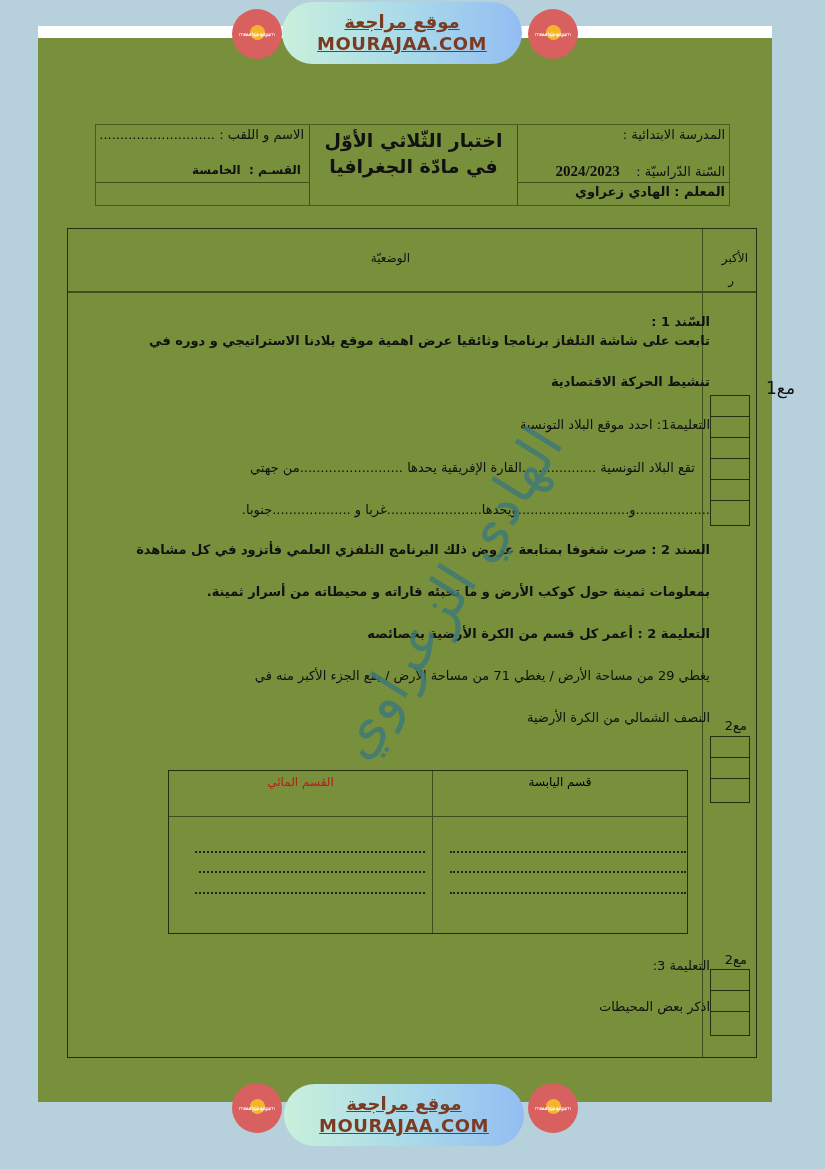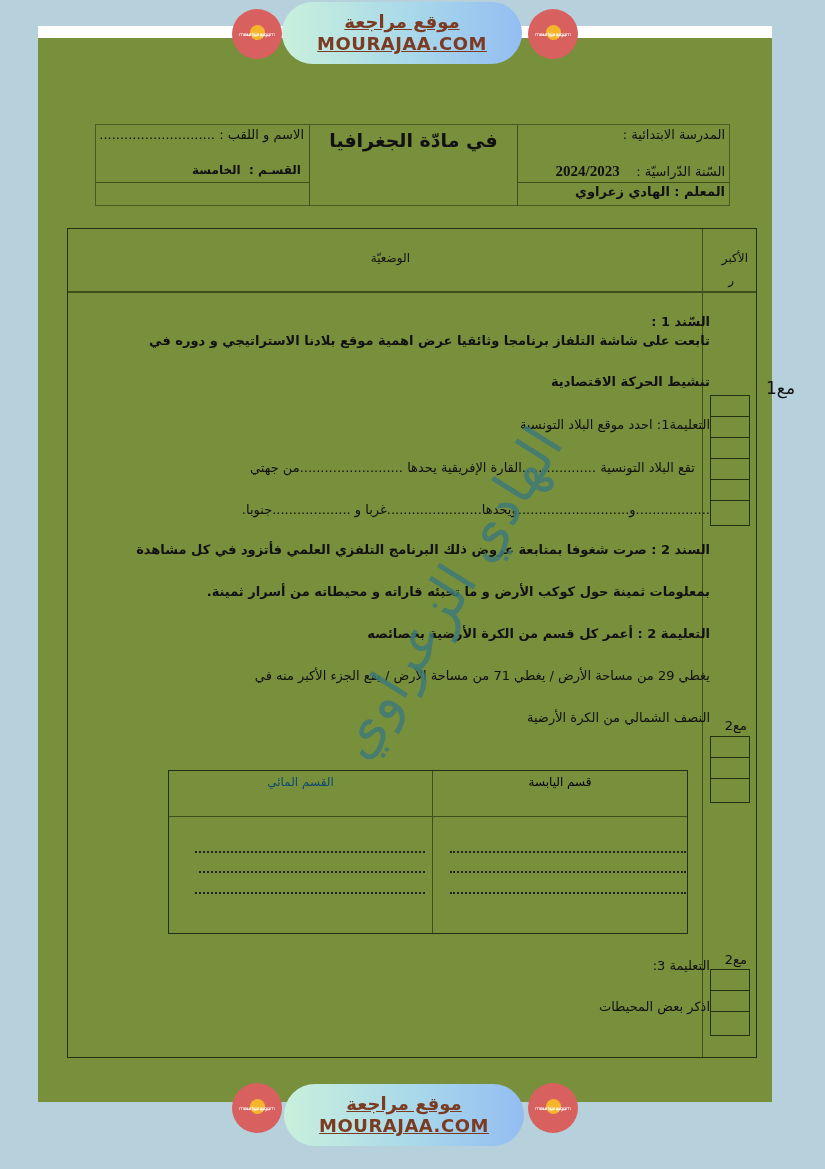--- a/index.html
+++ b/index.html
@@ -56,20 +56,21 @@
   <div class="line" style="left:421px;top:57px;width:212px;height:1px;"></div>
 
   <div class="txt t-small" style="right:425px;top:2px;">
     <span>الاسم و اللقب :</span> <span>............................</span>
   </div>
   <div class="txt t-bold" style="right:428px;top:38px;font-size:12px;">
     <span>القسـم  :</span>&nbsp;&nbsp;<span>الخامسة</span>
   </div>
 
   <div class="abs" style="left:214px;top:2px;width:207px;">
+    <div class="title-big">اختبار الثّلاثي الأوّل</div>
     <div class="title-big">في مادّة   الجغرافيا</div>
   </div>
 
   <div class="txt t-small" style="right:4px;top:2px;">المدرسة الابتدائية :</div>
   <div class="txt t-small" style="right:4px;top:38px;">
     <span>السّنة الدّراسيّة :</span>&nbsp;&nbsp;&nbsp;&nbsp;<span class="bold" style="font-size:15px;font-family:'Liberation Serif',serif;">2024/2023</span>
   </div>
   <div class="txt t-bold" style="right:4px;top:59px;font-size:13px;">المعلم : الهادي زعراوي</div>
 </div>
 
@@ -106,21 +107,21 @@
 <div class="score-box" style="left:710px;top:736px;width:40px;height:67px;">
   <div class="score-cell"></div>
   <div class="score-cell"></div>
   <div class="score-cell" style="height:23px;"></div>
 </div>
 
 <div class="abs inner-table">
   <div class="line" style="left:263px;top:0;width:1px;height:162px;"></div>
   <div class="line" style="left:0;top:45px;width:518px;height:1px;"></div>
   <div class="abs" style="left:264px;top:4px;width:254px;text-align:center;font-size:12px;color:#000000;direction:rtl;">قسم اليابسة</div>
-  <div class="abs" style="left:0;top:4px;width:263px;text-align:center;font-size:12px;color:#0c4a6e;direction:rtl;">القسم المائي</div>
+  <div class="abs" style="left:0;top:4px;width:263px;text-align:center;font-size:12px;color:#b91c1c;direction:rtl;">القسم المائي</div>
   <div class="dots" style="left:281px;top:80px;width:236px;"></div>
   <div class="dots" style="left:281px;top:100px;width:236px;"></div>
   <div class="dots" style="left:281px;top:121px;width:236px;"></div>
   <div class="dots" style="left:26px;top:80px;width:230px;"></div>
   <div class="dots" style="left:30px;top:100px;width:226px;"></div>
   <div class="dots" style="left:26px;top:121px;width:230px;"></div>
 </div>
 
 <div class="txt" style="right:115px;top:958px;">التعليمة 3:</div>
 <div class="txt" style="right:115px;top:999px;">اذكر بعض المحيطات</div>

